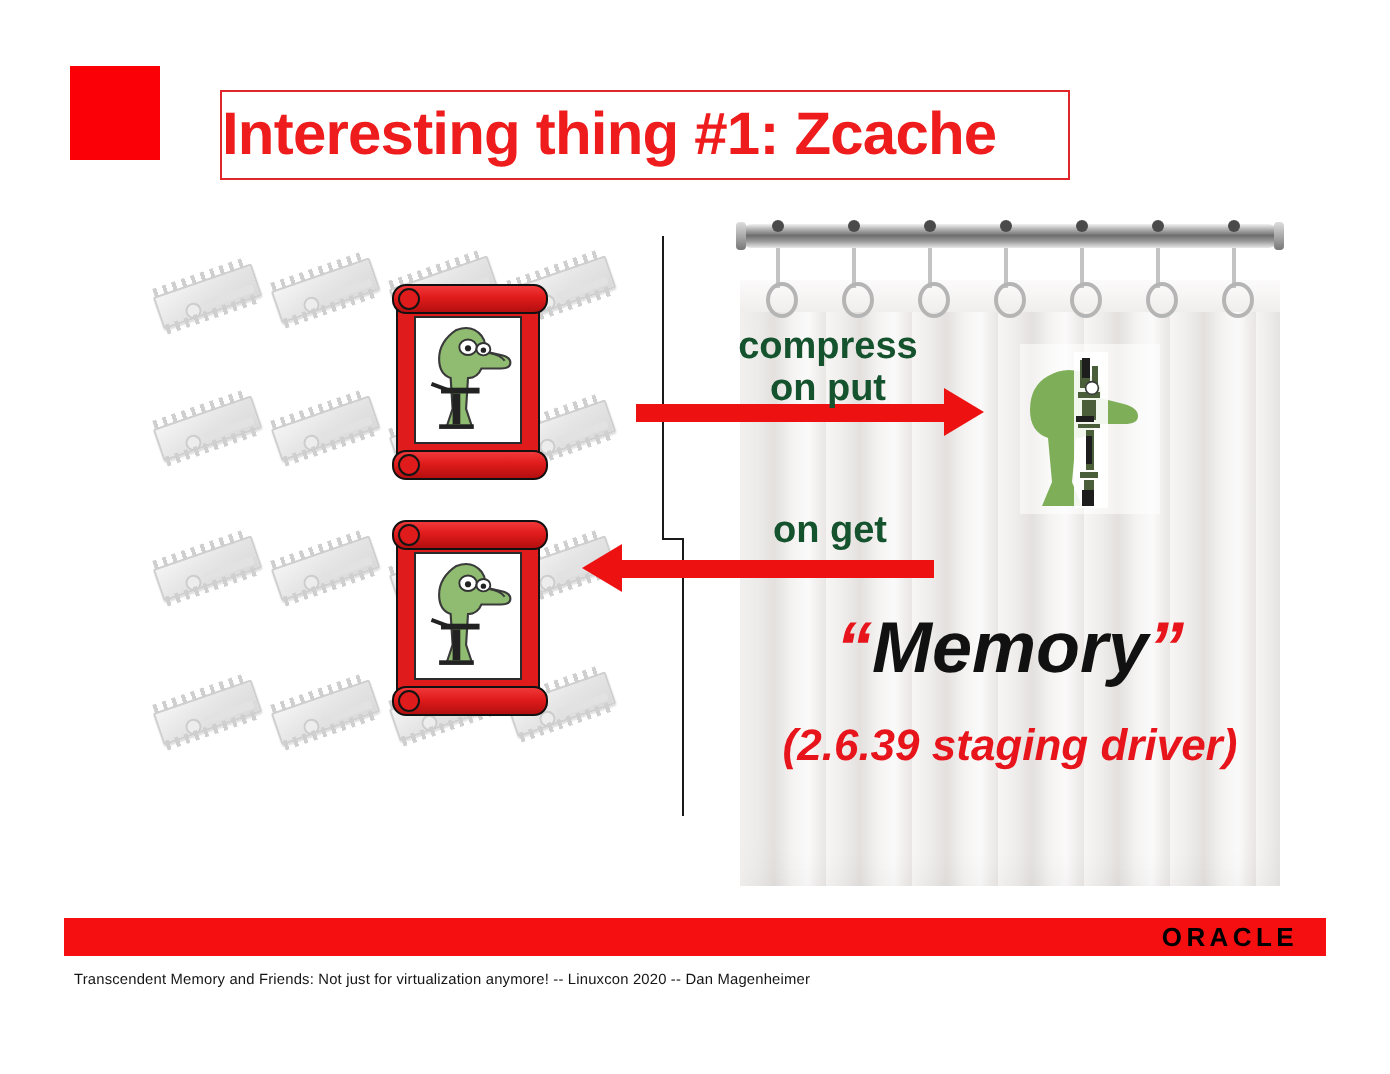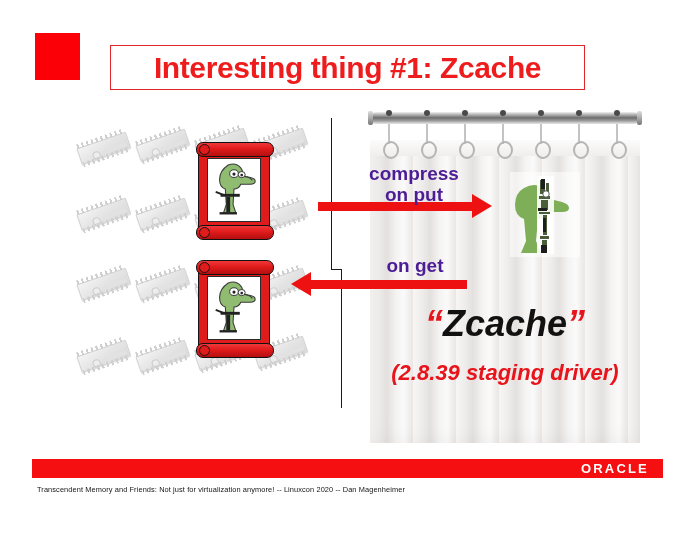--- a/index.html
+++ b/index.html
@@ -9,23 +9,23 @@
     -webkit-font-smoothing:antialiased;
   }
   .slide{position:absolute;left:0;top:0;width:695px;height:537px;background:#fff;}
 
   
   .logo-square{
     position:absolute;left:35px;top:33px;width:45px;height:47px;
     background:#FB0007;
   }
   .title-box{
-    position:absolute;left:110px;top:45px;width:475px;height:45px;
+    position:absolute;left:110px;top:45px;width:425px;height:45px;
     border:1.5px solid #E0262B;box-sizing:border-box;background:#fff;
-    display:flex;align-items:center;justify-content:center;
+    display:flex;align-items:center;justify-content:flex-start;
   }
   .title-text{
     color:#EE1C1C;font-weight:bold;font-size:30px;letter-spacing:-0.4px;
     white-space:nowrap;line-height:1;
     font-family:"Liberation Sans", sans-serif;
   }
 
   
   .chip-grid{position:absolute;left:72px;top:132px;width:280px;height:270px;}
   .chip{
@@ -128,21 +128,21 @@
     border-top:12px solid transparent;border-bottom:12px solid transparent;
     border-left:20px solid #EE1111;
   }
   .arrow.left .head{
     border-top:12px solid transparent;border-bottom:12px solid transparent;
     border-right:20px solid #EE1111;
   }
 
   
   .lbl{
-    position:absolute;color:#4c1d95;font-weight:bold;font-size:19px;line-height:21px;
+    position:absolute;color:#14532d;font-weight:bold;font-size:19px;line-height:21px;
     text-align:center;white-space:nowrap;font-family:"Liberation Sans", sans-serif;
   }
   .zcache{
     position:absolute;left:370px;top:303px;width:270px;text-align:center;
     font-size:36px;font-weight:bold;font-style:italic;color:#111111;
     font-family:"Liberation Sans", sans-serif;white-space:nowrap;
   }
   .zcache .q{color:#E8141B;}
   .subcap{
     position:absolute;left:370px;top:360px;width:270px;text-align:center;
@@ -150,21 +150,21 @@
     font-family:"Liberation Sans", sans-serif;white-space:nowrap;
   }
 
   
   .footbar{
     position:absolute;left:32px;top:459px;width:631px;height:19px;
     background:#F50F10;
   }
   .oracle{
     position:absolute;right:14px;top:2px;height:15px;
-    color:#ffffff;font-size:13px;font-weight:bold;letter-spacing:2.2px;
+    color:#000000;font-size:13px;font-weight:bold;letter-spacing:2.2px;
     font-family:"Liberation Sans", sans-serif;
   }
   .footnote{
     position:absolute;left:37px;top:485px;
     font-size:7.4px;color:#141414;letter-spacing:0.1px;
     font-family:"Liberation Sans", sans-serif;white-space:nowrap;
   }
 </style>
 </head>
 <body>
@@ -439,22 +439,22 @@
   <div class="lbl" style="left:336px;top:163px;width:156px;">
     <span>compress</span><br>
     <span>on put</span>
   </div>
   <div class="lbl" style="left:330px;top:234px;width:170px;">
     <br>
     <span>on get</span>
   </div>
 
   <div class="zcache">
-    <span class="q">“</span><span>Zcache</span><span class="q">”</span>
-  </div>
-  <div class="subcap">(2.8.39 staging driver)</div>
+    <span class="q">“</span><span>Memory</span><span class="q">”</span>
+  </div>
+  <div class="subcap">(2.6.39 staging driver)</div>
 
   <div class="footbar">
     <div class="oracle">ORACLE</div>
   </div>
   <div class="footnote">Transcendent Memory and Friends: Not just for virtualization anymore! -- Linuxcon 2020 -- Dan Magenheimer</div>
 
 </div>
 
 </body></html>

